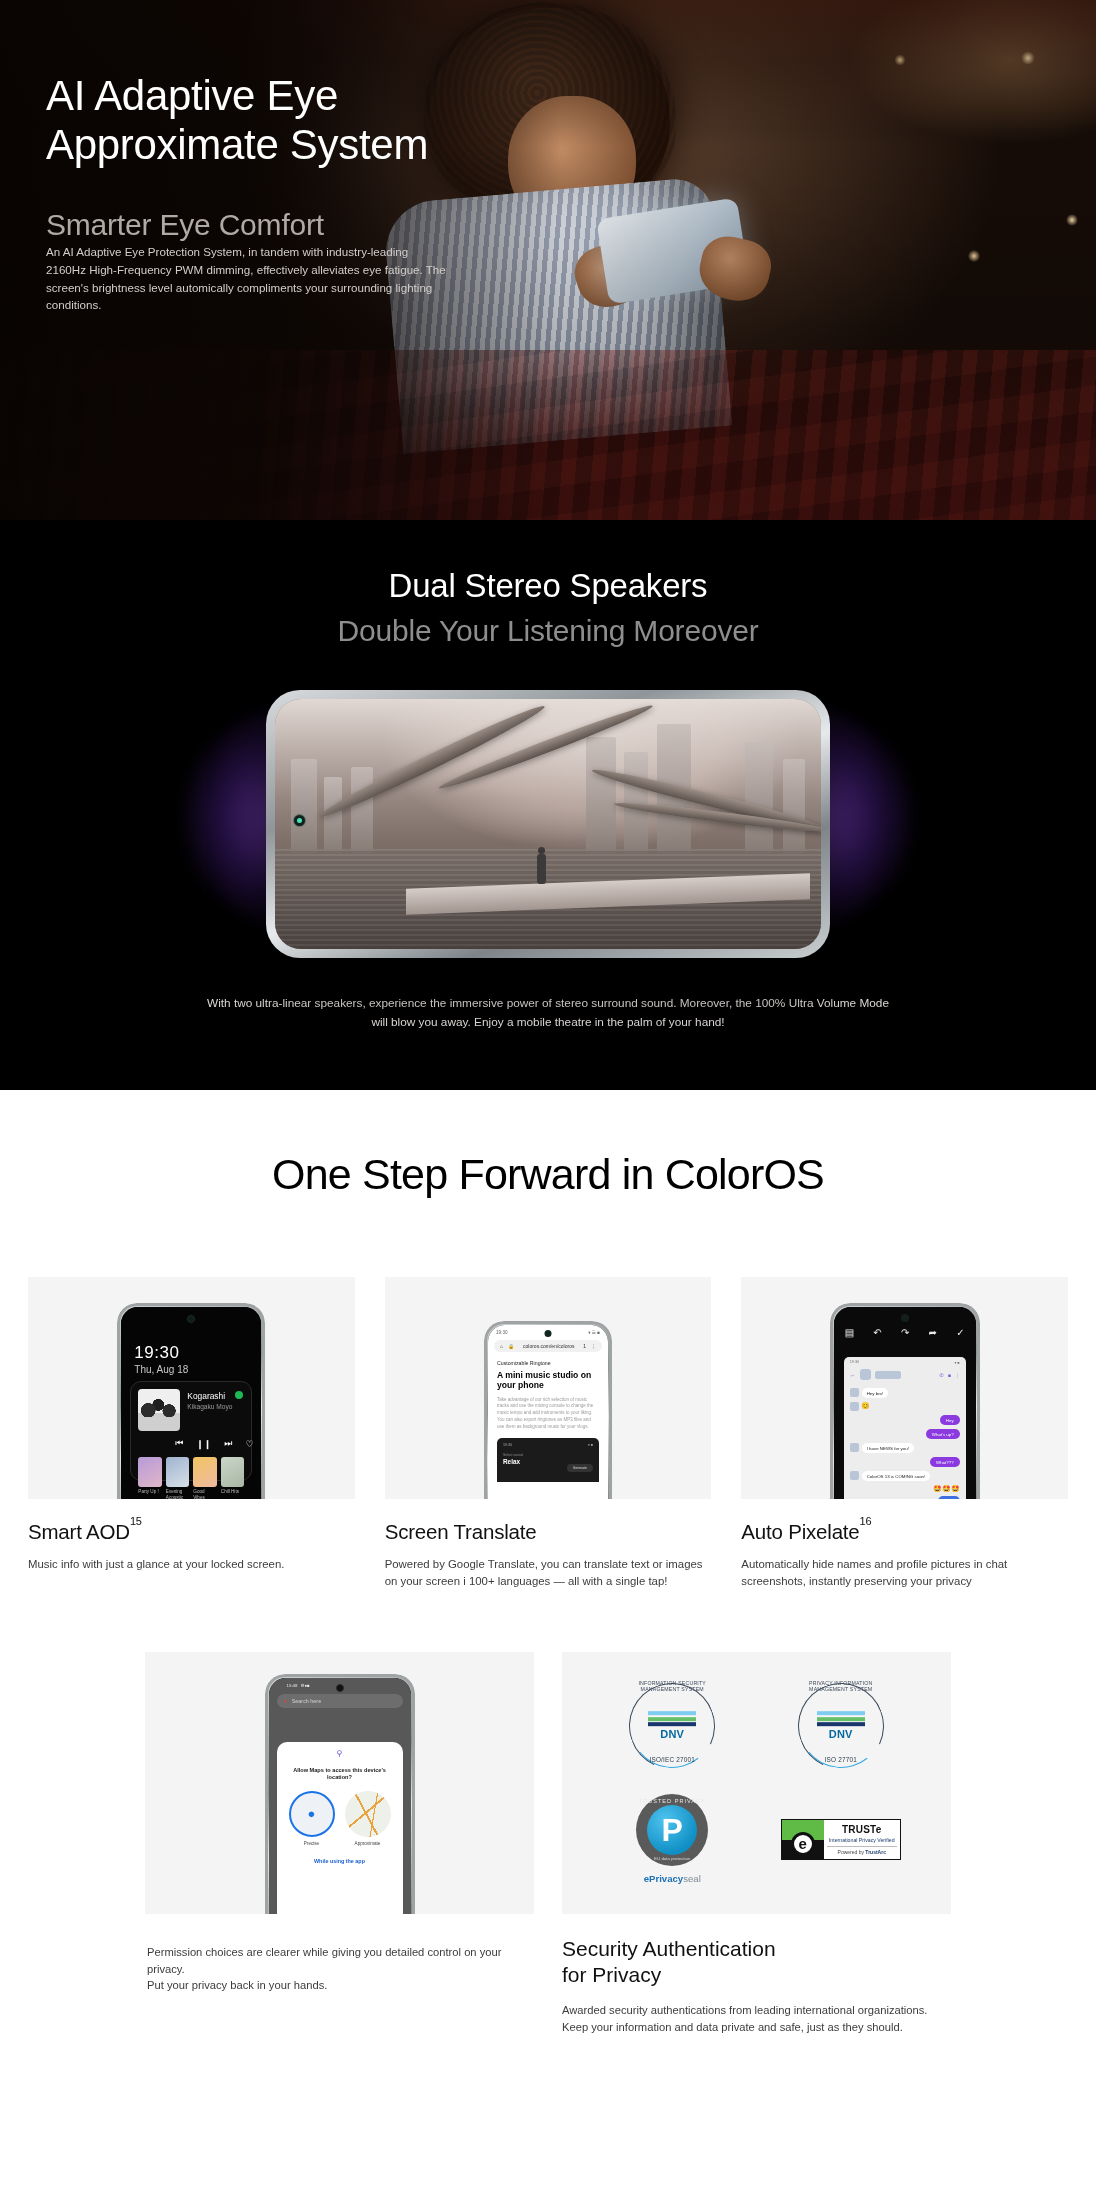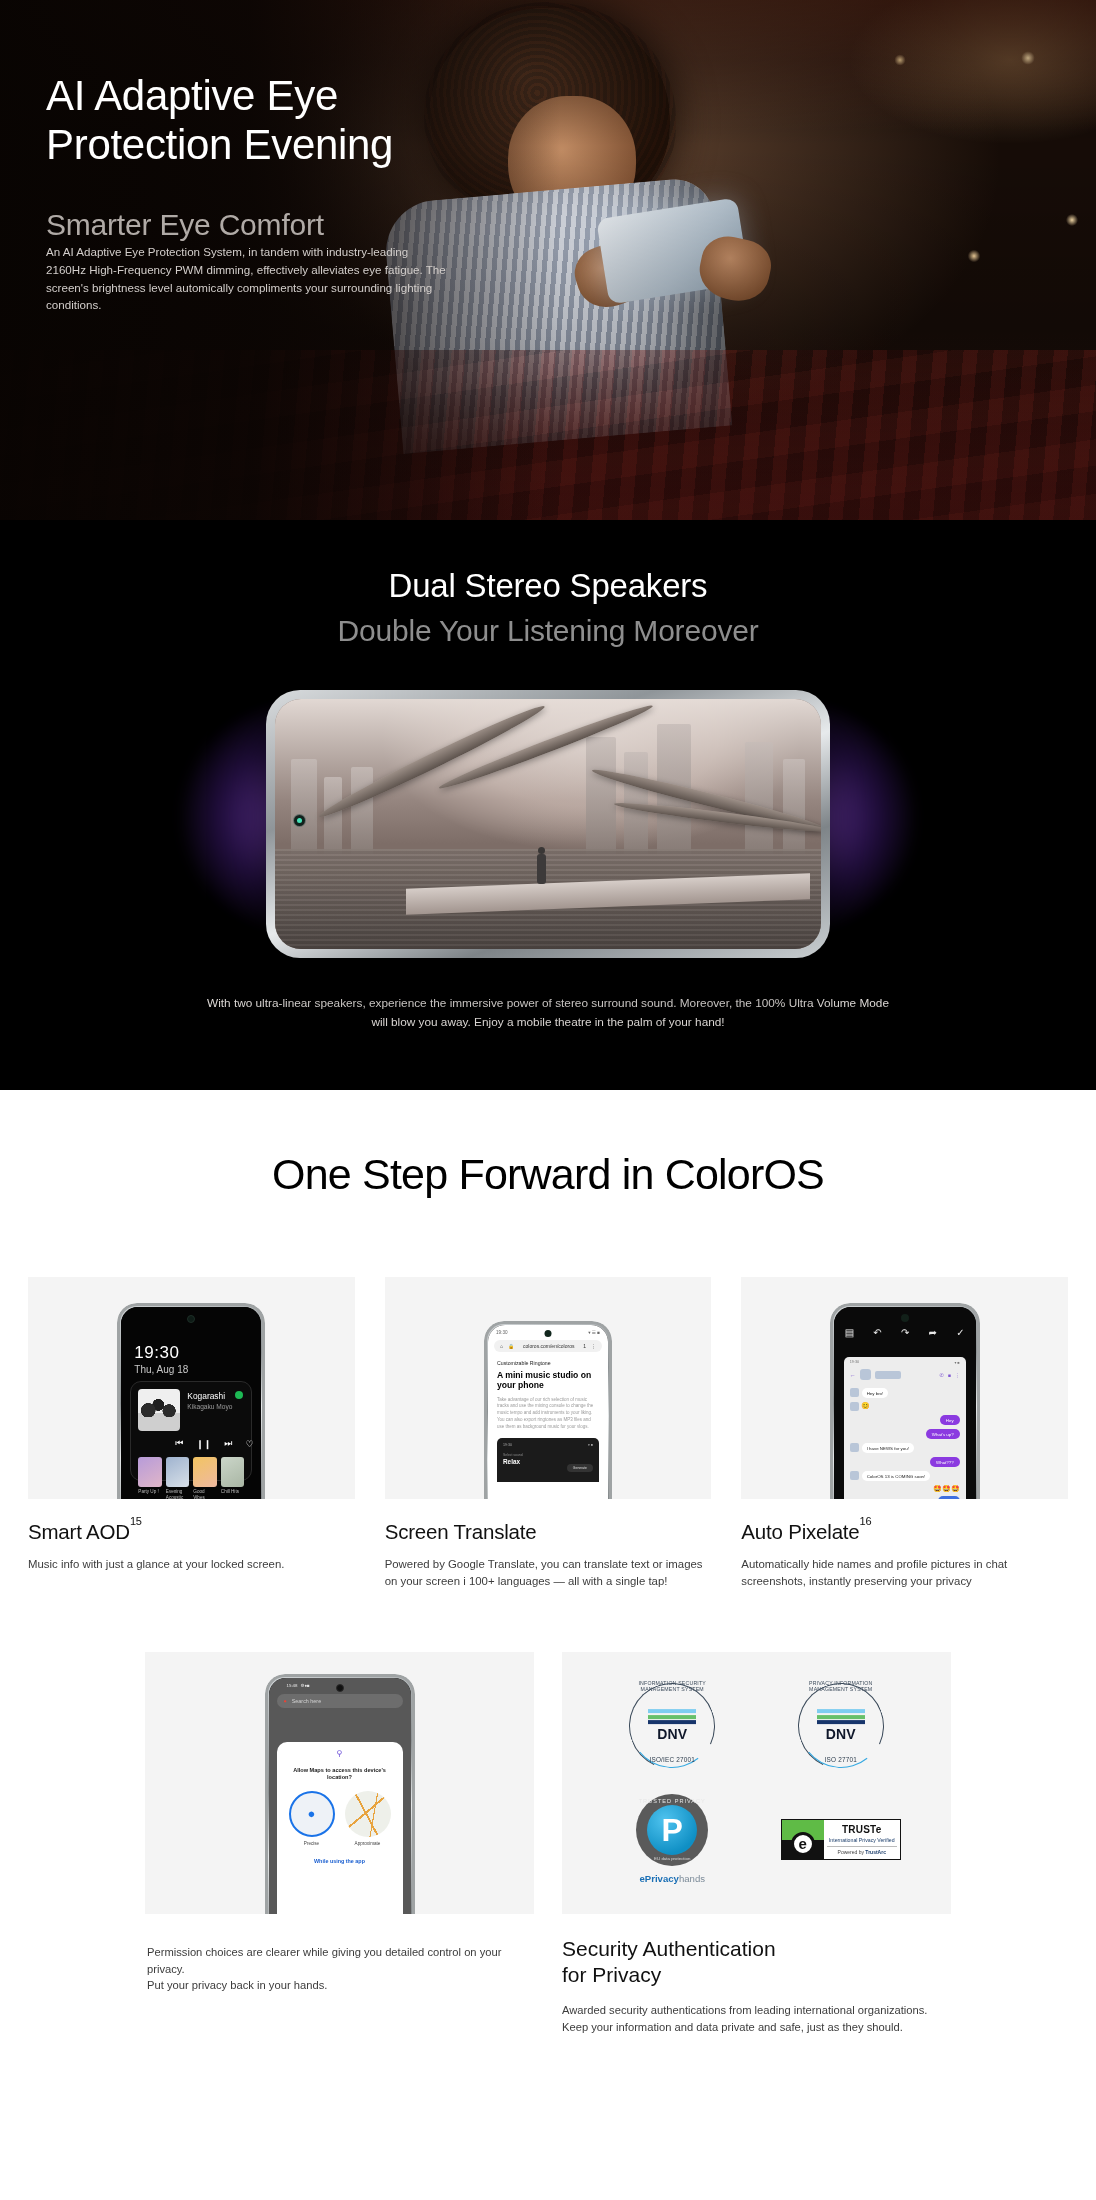--- a/index.html
+++ b/index.html
@@ -389,21 +389,21 @@
     border-bottom-color:#36a9e1;
     transform:rotate(6deg);
   }
   .dnv-core {
     position:absolute; left:50%; top:50%; transform:translate(-50%,-52%);
     width:48px;
   }
   .dnv-bars { width:100%; }
   .dnv-b { height:4px; margin-bottom:1.5px; }
   .dnv-word {
-    font-size:14px; font-weight:700; color:#0f172a; letter-spacing:.2px; margin-top:1px;
+    font-size:11px; font-weight:700; color:#0369a1; letter-spacing:.2px; margin-top:1px;
   }
   .dnv-iso {
     position:absolute; left:0; right:0; bottom:6px; text-align:center;
     font-size:6.4px; color:#2d3c4c; letter-spacing:.2px;
   }
   .dnv-top {
     position:absolute; left:0; right:0; top:-3px; text-align:center;
     font-size:5.2px; color:#3b4a5a; letter-spacing:.2px;
   }
   .eps { text-align:center; }
@@ -454,21 +454,21 @@
       <div class="hand-l"></div>
       <div class="phone-in-hand"></div>
       <div class="hand-r"></div>
     </div>
     <div class="hero-rug"></div>
   </div>
   <div class="hero-vignette"></div>
   <div class="hero-copy">
     <h1 class="hero-h1">
       <span>AI Adaptive Eye</span><br>
-      <span>Protection Evening</span>
+      <span>Approximate System</span>
     </h1>
     <div class="hero-h2">Smarter Eye Comfort</div>
     <p class="hero-body">An AI Adaptive Eye Protection System, in tandem with industry-leading 2160Hz High-Frequency PWM dimming, effectively alleviates eye fatigue. The screen's brightness level automically compliments your surrounding lighting conditions.</p>
   </div>
 </section>
 
 <section class="speakers">
   <h2 class="sp-h1">Dual Stereo Speakers</h2>
   <div class="sp-h2">Double Your Listening Moreover</div>
 
@@ -765,21 +765,21 @@
             </div>
           </div>
 
           <div class="eps">
             <div class="eps-ring">
               <div class="eps-t">TRUSTED PRIVACY</div>
               <div class="eps-core">P</div>
               <div class="eps-b">EU data protection</div>
             </div>
             <div class="eps-cap">
-              <b>ePrivacy</b><span>hands</span>
+              <b>ePrivacy</b><span>seal</span>
             </div>
           </div>
 
           <div class="truste">
             <div class="truste-mark">
               <div class="truste-e">e</div>
             </div>
             <div class="truste-txt">
               <div class="truste-n">TRUSTe</div>
               <div class="truste-s">International Privacy Verified</div>

